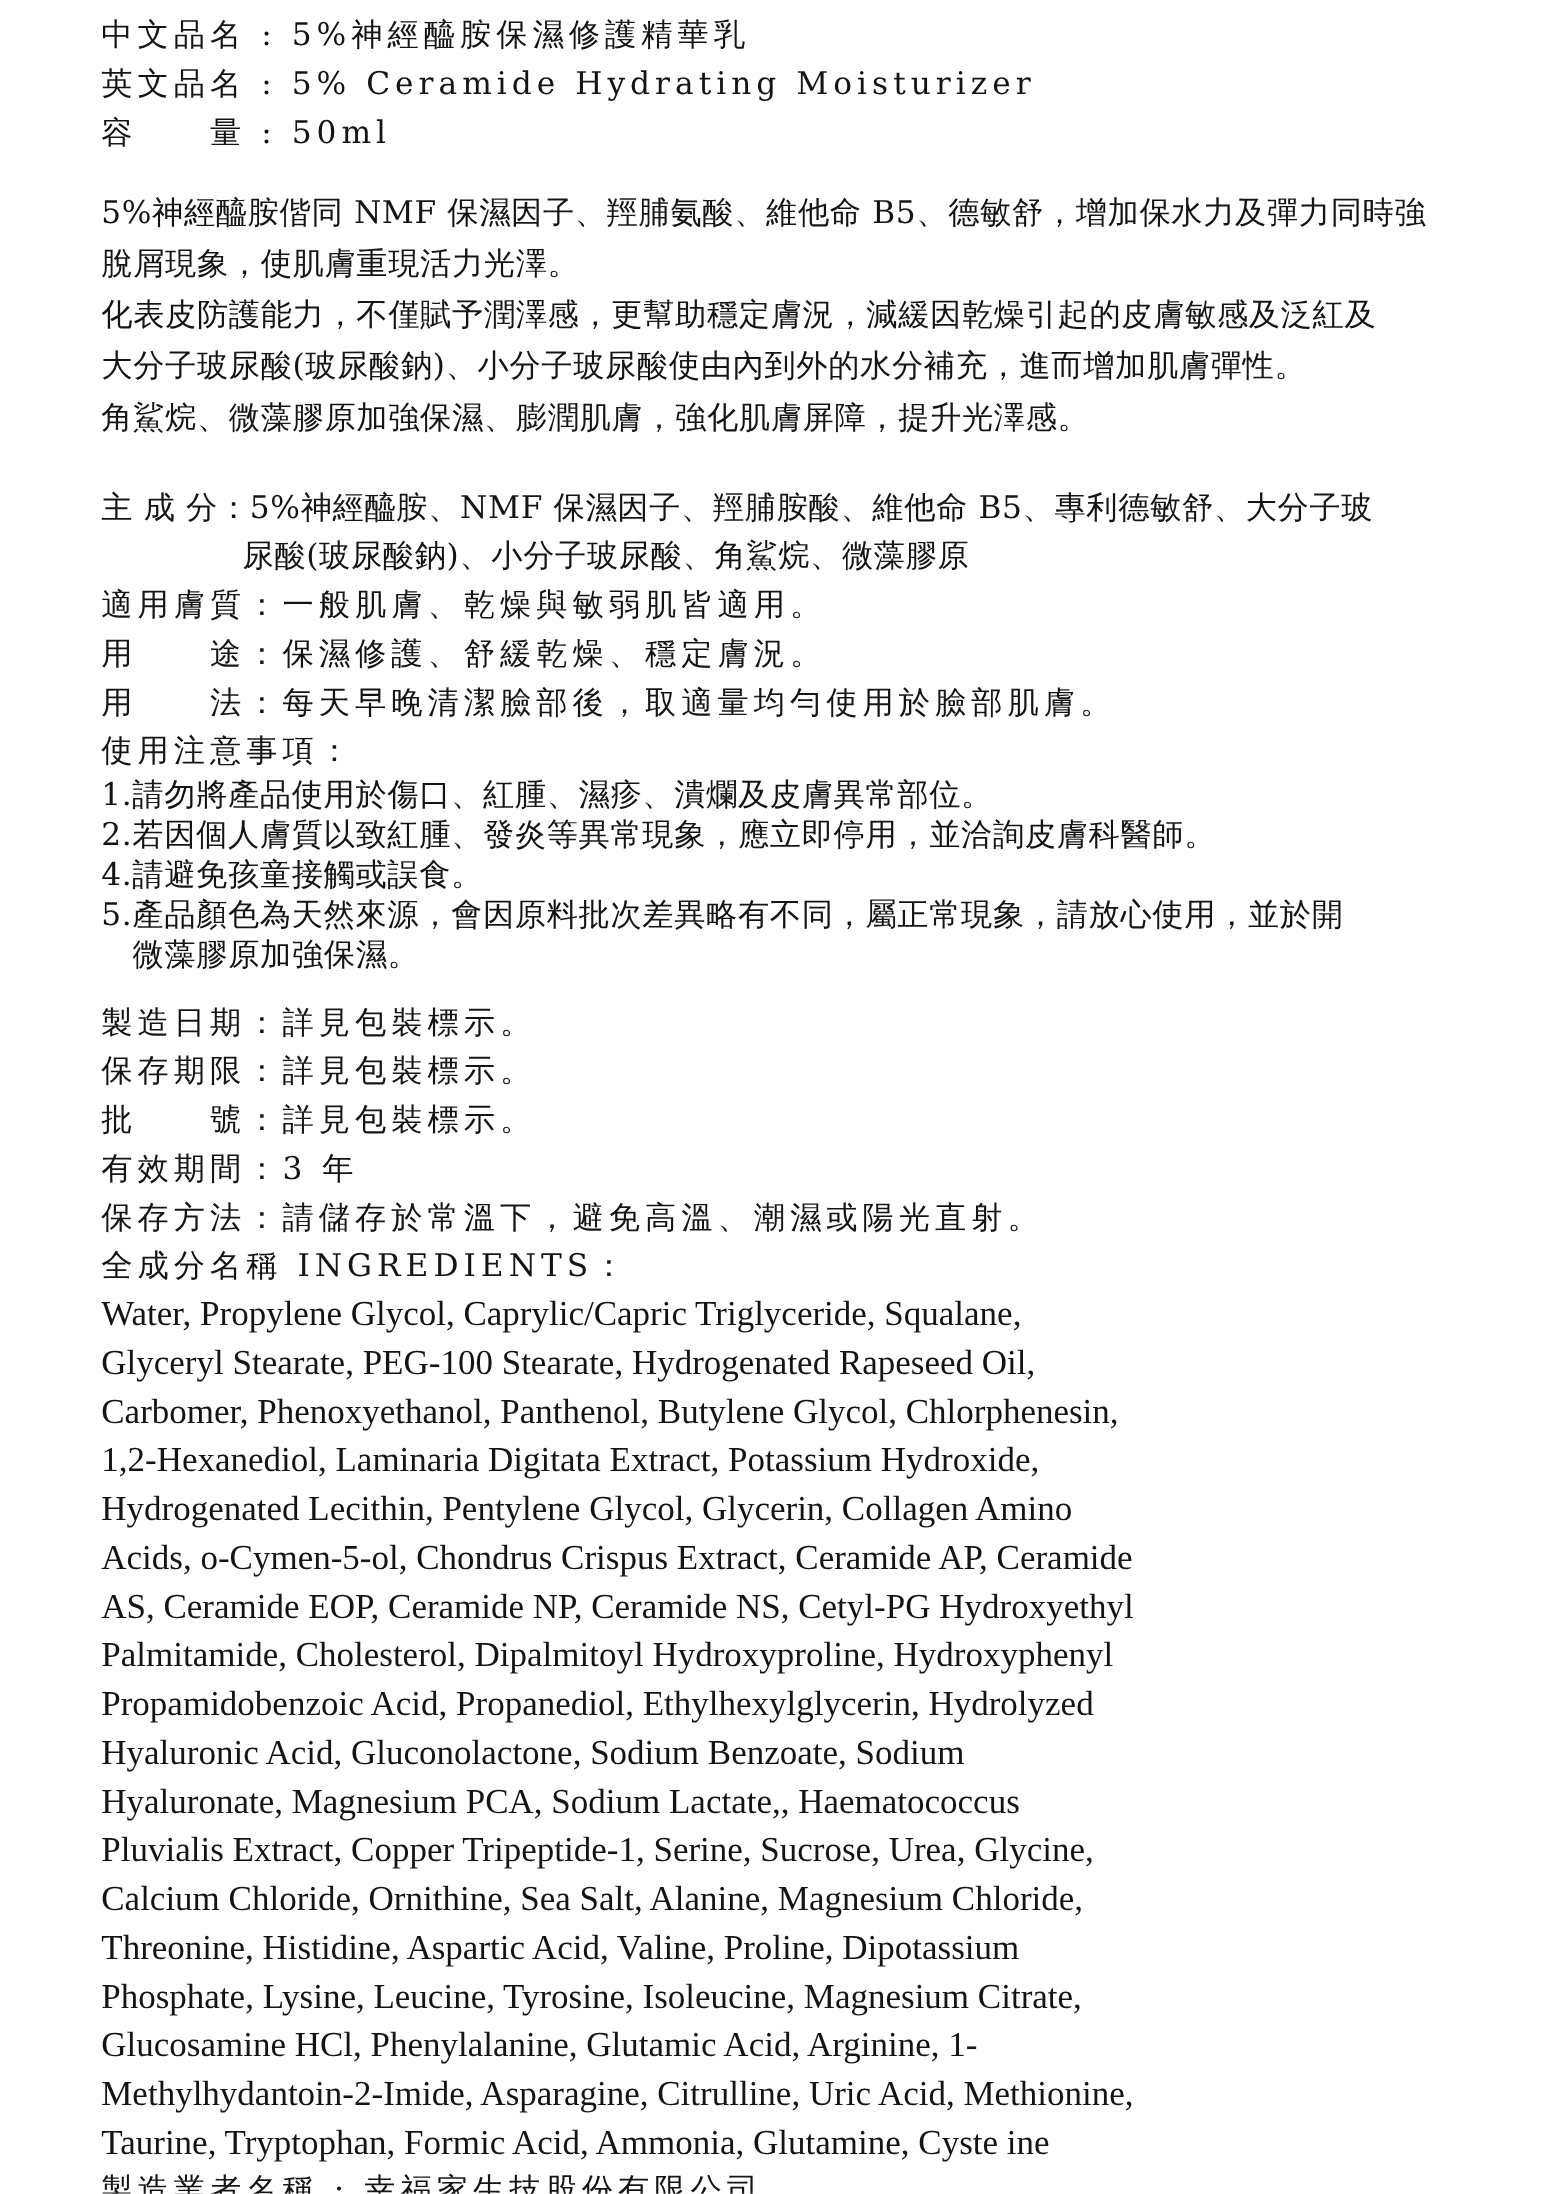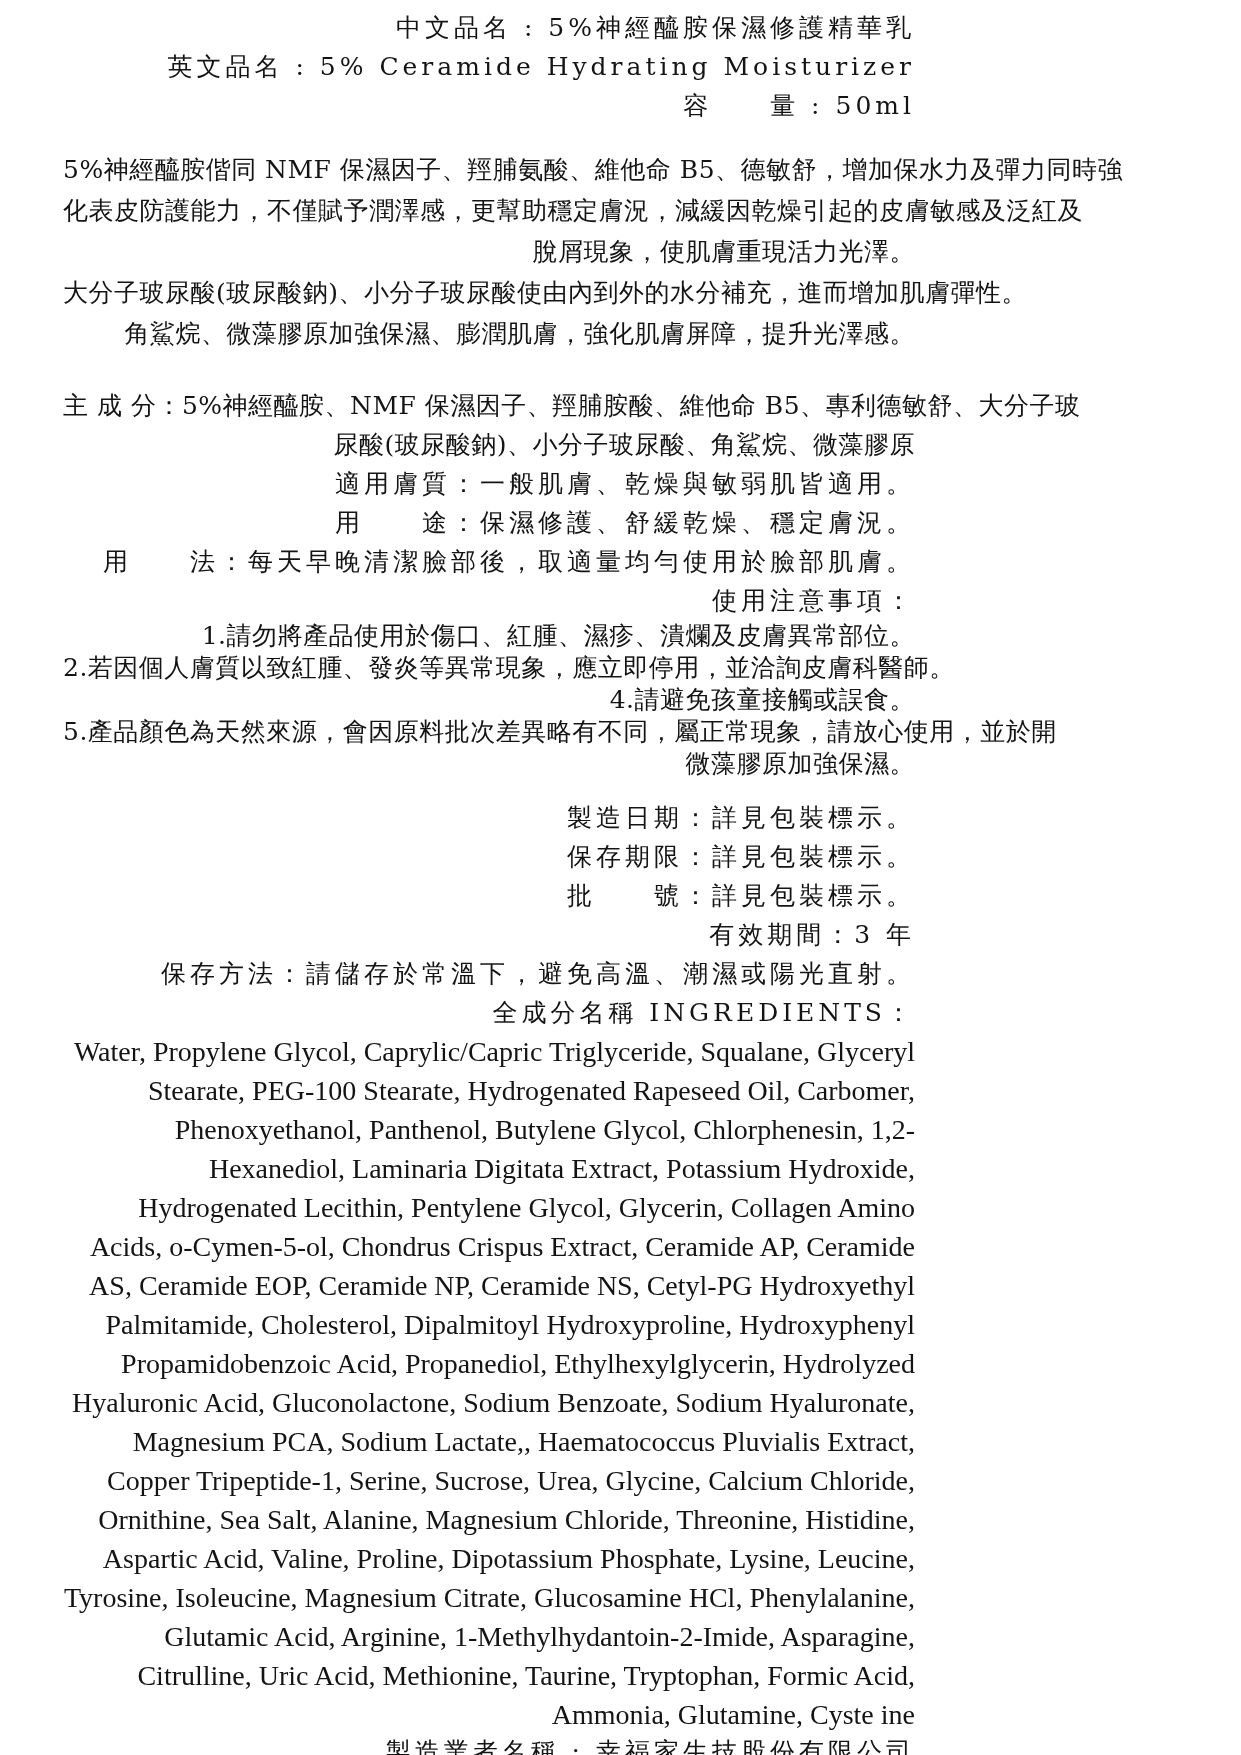--- a/index.html
+++ b/index.html
@@ -10,23 +10,22 @@
   body {
     width: 1241px;
     height: 1755px;
     overflow: hidden;
     color: #141414;
   }
   .doc {
     box-sizing: border-box;
     width: 1021px;
     height: 1755px;
-    padding: 8px 106px 0 63px;
+    padding: 8px 106px 0 81px;
     background: #ffffff;
-    text-align: right;
   }
   
   .block {
     font-family: "DejaVu Serif", "Liberation Serif", serif;
     font-size: 25px;
   }
   .line {
     white-space: pre;
     letter-spacing: 0.5px;
   }
@@ -56,22 +55,22 @@
 <body>
 
 <main class="doc" data-name="document" id="doc" style="background: rgb(255, 255, 255); color: rgb(20, 20, 20);">
     <section class="block" data-name="title-block">
       <div class="line wide" data-name="text-line">中文品名 : 5%神經醯胺保濕修護精華乳</div>
       <div class="line wide" data-name="text-line">英文品名 : 5% Ceramide Hydrating Moisturizer</div>
       <div class="line wide" data-name="text-line">容　　量 : 50ml</div>
     </section>
     <section class="block" data-name="intro-paragraph">
       <div class="line" data-name="text-line">5%神經醯胺偕同 NMF 保濕因子、羥脯氨酸、維他命 B5、德敏舒，增加保水力及彈力同時強</div>
+      <div class="line" data-name="text-line">脫屑現象，使肌膚重現活力光澤。</div>
       <div class="line" data-name="text-line">化表皮防護能力，不僅賦予潤澤感，更幫助穩定膚況，減緩因乾燥引起的皮膚敏感及泛紅及</div>
-      <div class="line" data-name="text-line">脫屑現象，使肌膚重現活力光澤。</div>
       <div class="line" data-name="text-line">大分子玻尿酸(玻尿酸鈉)、小分子玻尿酸使由內到外的水分補充，進而增加肌膚彈性。</div>
       <div class="line" data-name="text-line">角鯊烷、微藻膠原加強保濕、膨潤肌膚，強化肌膚屏障，提升光澤感。</div>
     </section>
     <section class="block" data-name="product-details">
       <div class="line" data-name="text-line">主 成 分：5%神經醯胺、NMF 保濕因子、羥脯胺酸、維他命 B5、專利德敏舒、大分子玻</div>
       <div class="line ind-comp" data-name="text-line">尿酸(玻尿酸鈉)、小分子玻尿酸、角鯊烷、微藻膠原</div>
       <div class="line wide" data-name="text-line">適用膚質：一般肌膚、乾燥與敏弱肌皆適用。</div>
       <div class="line wide" data-name="text-line">用　　途：保濕修護、舒緩乾燥、穩定膚況。</div>
       <div class="line wide" data-name="text-line">用　　法：每天早晚清潔臉部後，取適量均勻使用於臉部肌膚。</div>
       <div class="line wide" data-name="text-line">使用注意事項：</div>

